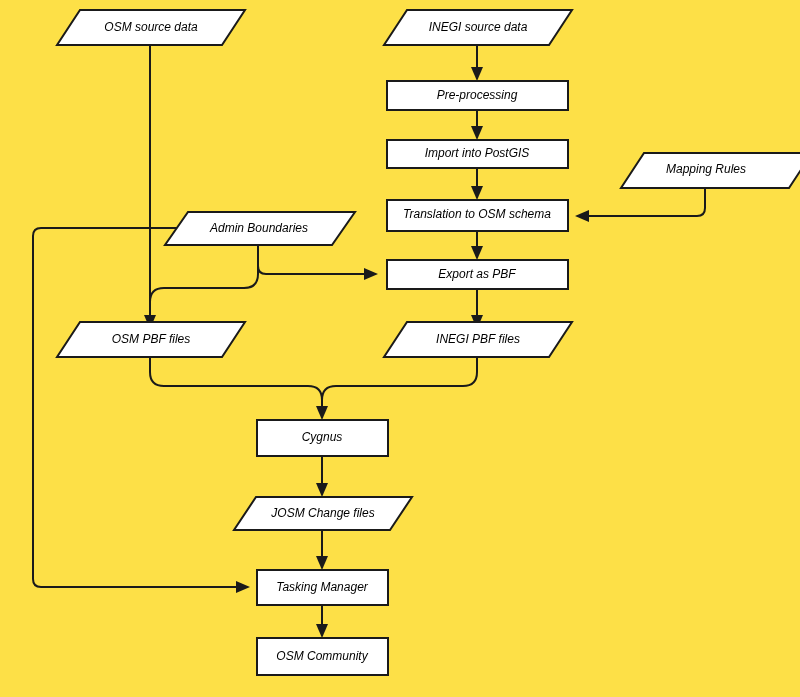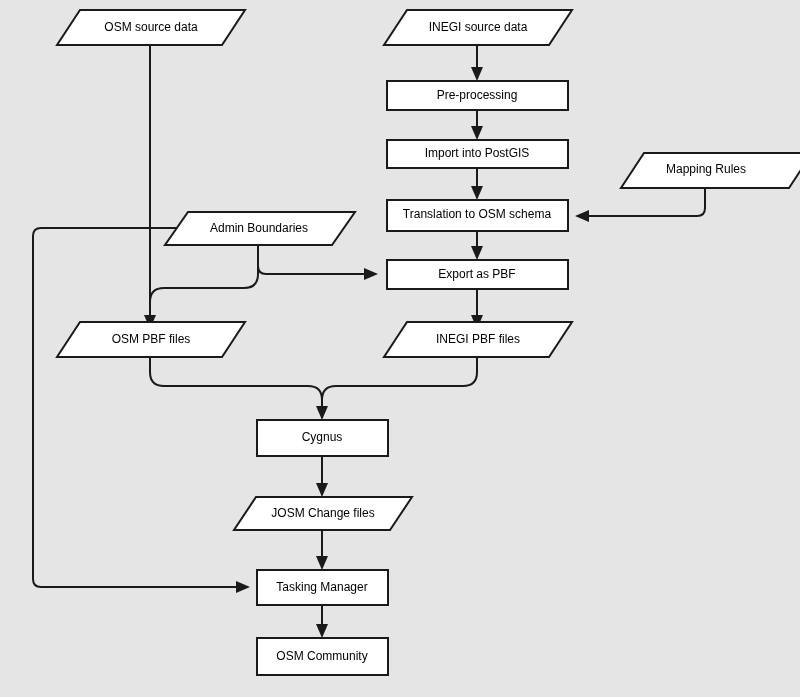--- a/index.html
+++ b/index.html
@@ -9,21 +9,22 @@
     background: #ffffff;
   }
   body {
     font-family: "Liberation Sans", sans-serif;
   }
   #diagram-root {
     position: relative;
     width: 800px;
     height: 697px;
     overflow: hidden;
-    background: #e5e5e5;
+    background: #fde047;
+    font-style: italic;
   }
   #flow-svg {
     position: absolute;
     left: 0;
     top: 0;
     width: 800px;
     height: 697px;
     display: block;
   }
   .node-shape {

